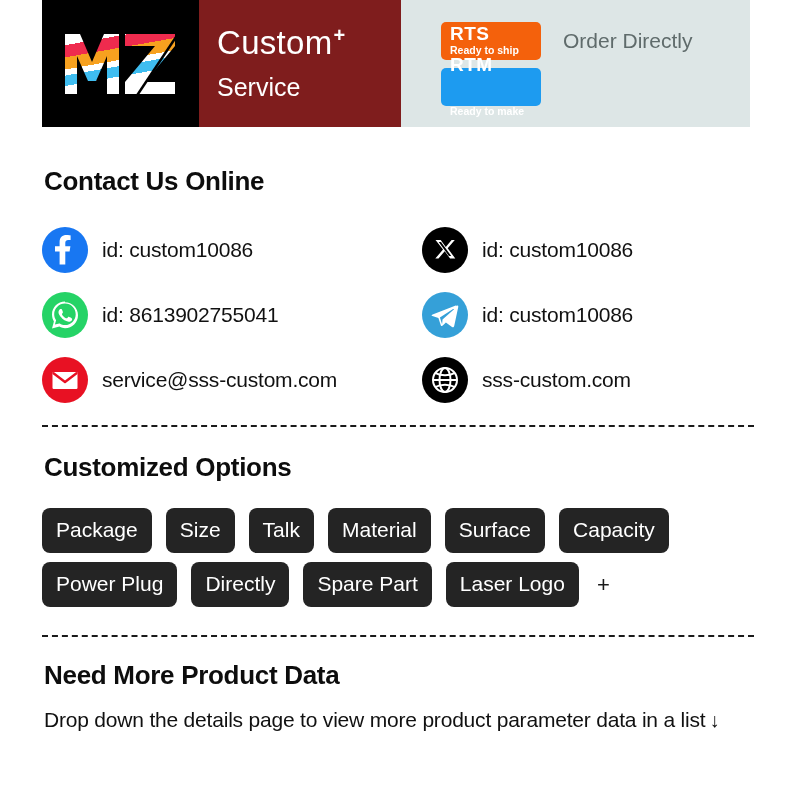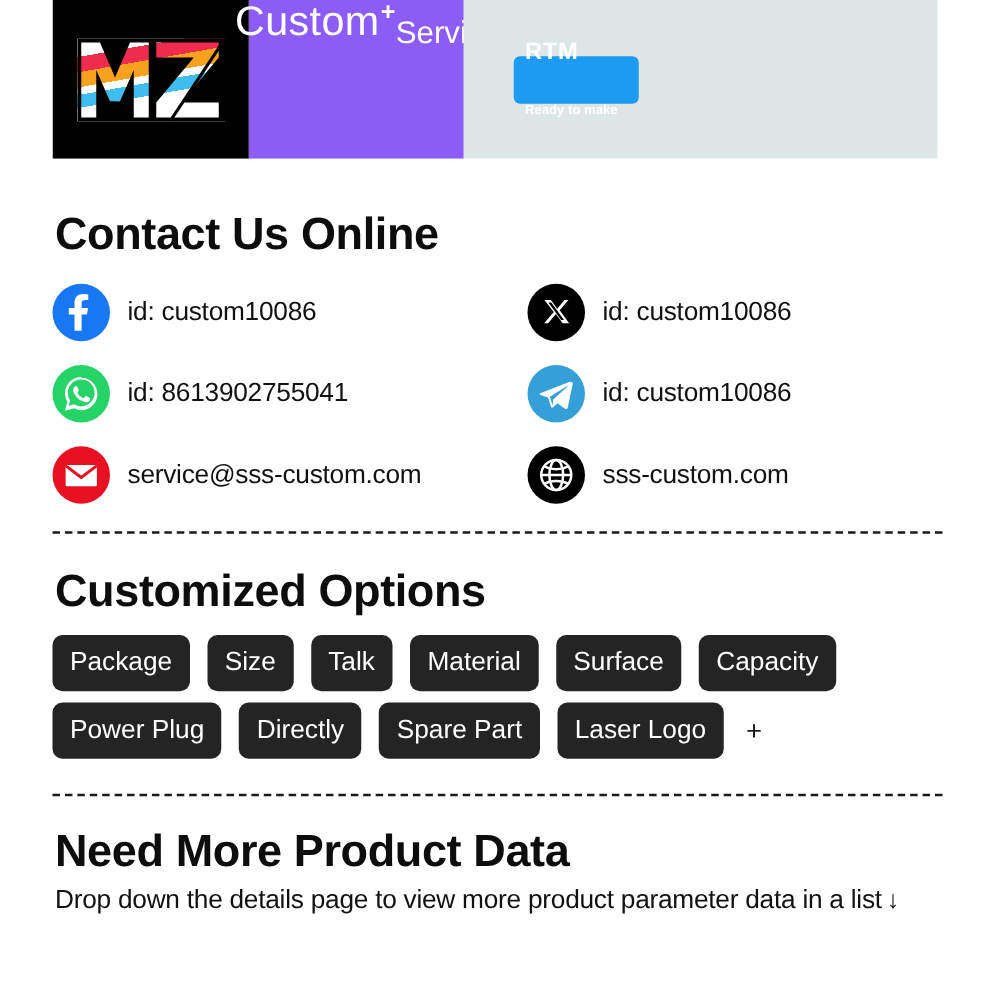--- a/index.html
+++ b/index.html
@@ -61,25 +61,25 @@
         #ffffff 64%, #ffffff 100%);
   }
 
   .mz-mask {
     position: absolute;
     inset: 0;
   }
   .mz-mask svg { display: block; width: 100%; height: 100%; }
 
   .banner-title {
-    width: 172px;
-    background: #8b5cf6;
+    width: 202px;
+    background: #7f1d1d;
     flex: none;
     display: flex;
-    flex-direction: row;
+    flex-direction: column;
     justify-content: center;
     padding-left: 18px;
     color: #ffffff;
   }
 
   .banner-title .t1 {
     font-size: 33px;
     font-weight: 400;
     letter-spacing: 0.3px;
     line-height: 1.05;
@@ -142,21 +142,21 @@
   .badge-rtm { background: #1d9bf0; gap: 30px; }
 
   .tag-note {
     font-size: 21px;
     color: #5f6b6b;
     white-space: nowrap;
   }
 
   
   .section-title {
-    font-size: 36px;
+    font-size: 26px;
     font-weight: 700;
     color: #0d0d0d;
     letter-spacing: -0.3px;
   }
 
   #contact-heading {
     position: absolute;
     left: 44px;
     top: 166px;
   }
@@ -300,20 +300,27 @@
 
     <div class="banner-title">
       <div class="t1">
         <span>Custom</span><span class="plus">+</span>
       </div>
       <div class="t2">Service</div>
     </div>
 
     <div class="banner-tags">
 
+      <div class="tag-row">
+        <div class="rt-badge badge-rts">
+          <div class="big">RTS</div>
+          <div class="small">Ready to ship</div>
+        </div>
+        <div class="tag-note">Order Directly</div>
+      </div>
 
       <div class="tag-row">
         <div class="rt-badge badge-rtm">
           <div class="big">RTM</div>
           <div class="small">Ready to make</div>
         </div>
       </div>
 
     </div>
   </div>

